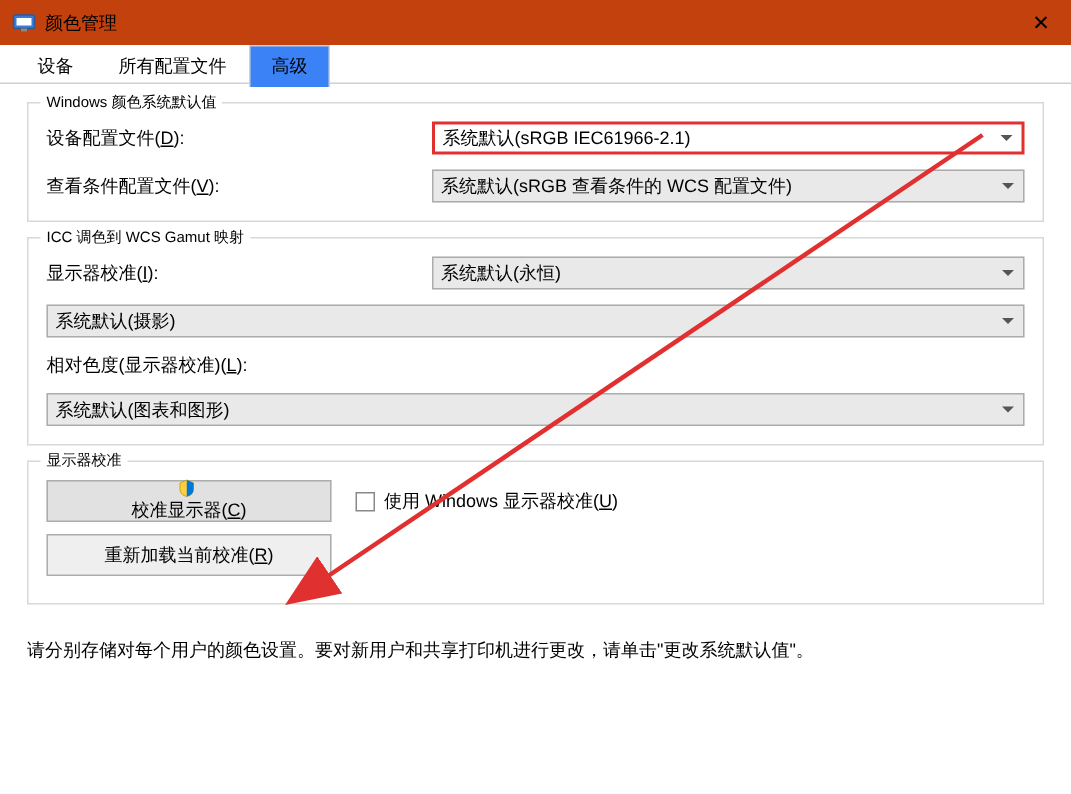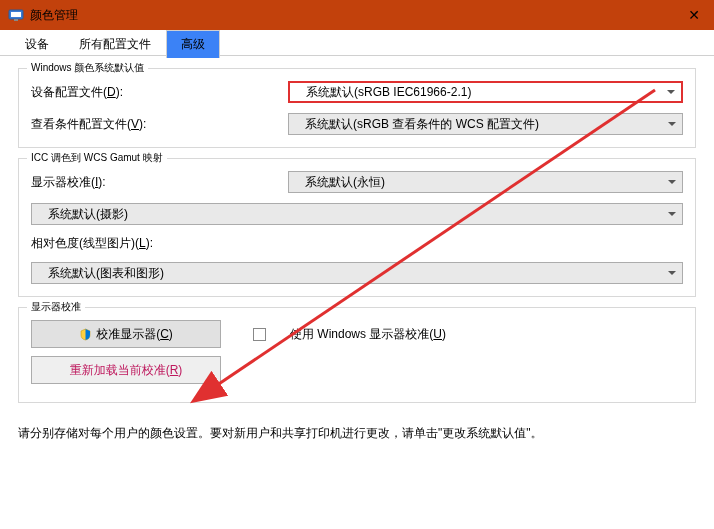--- a/index.html
+++ b/index.html
@@ -87,21 +87,21 @@
   flex-shrink: 0;
 }
 .underline { text-decoration: underline; }
 .select {
   flex: 1;
   height: 22px;
   border: 1px solid #acacac;
   background: #e9e9e9;
   display: flex;
   align-items: center;
-  padding: 0 16px;
+  padding: 0 5px;
   position: relative;
   font-size: 12px;
 }
 .select::after {
   content: "";
   position: absolute;
   right: 6px;
   top: 50%;
   margin-top: -2px;
   border-left: 4px solid transparent;
@@ -115,30 +115,31 @@
 .button {
   width: 190px;
   height: 28px;
   border: 1px solid #acacac;
   background: #e1e1e1;
   display: flex;
   align-items: center;
   justify-content: center;
   font-size: 12px;
   margin-bottom: 8px;
+  flex-direction: column;
 }
 .button.disabled {
-  color: #be185d;
+  color: #000000;
   background: #efefef;
 }
 .checkbox-row {
   display: flex;
   align-items: center;
-  gap: 24px;
-  margin-left: 32px;
+  gap: 6px;
+  margin-left: 16px;
 }
 .checkbox {
   width: 13px; height: 13px;
   border: 1px solid #888;
   background: #fff;
 }
 .shield {
   display: inline-block;
   width: 13px; height: 13px;
   margin-right: 4px;
@@ -205,21 +206,21 @@
       <div class="select">
           <span>系统默认(永恒)</span>
         </div>
     </div>
     <div class="row">
       <div class="select">
           <span>系统默认(摄影)</span>
         </div>
     </div>
     <div class="row">
-      <div class="label"><span>相对色度(线型图片)(</span><span class="underline">L</span><span>):</span></div>
+      <div class="label"><span>相对色度(显示器校准)(</span><span class="underline">L</span><span>):</span></div>
     </div>
     <div class="row">
       <div class="select">
           <span>系统默认(图表和图形)</span>
         </div>
     </div>
   </div>
 
   <div class="group">
     <div class="group-title">显示器校准</div>

